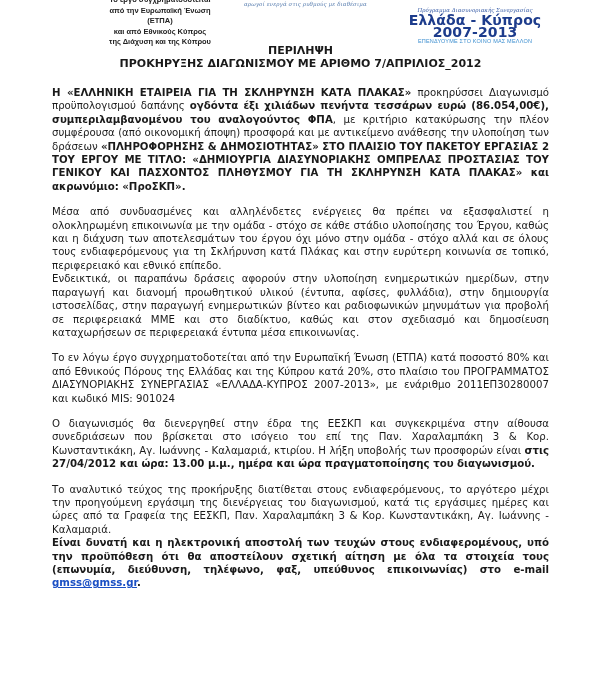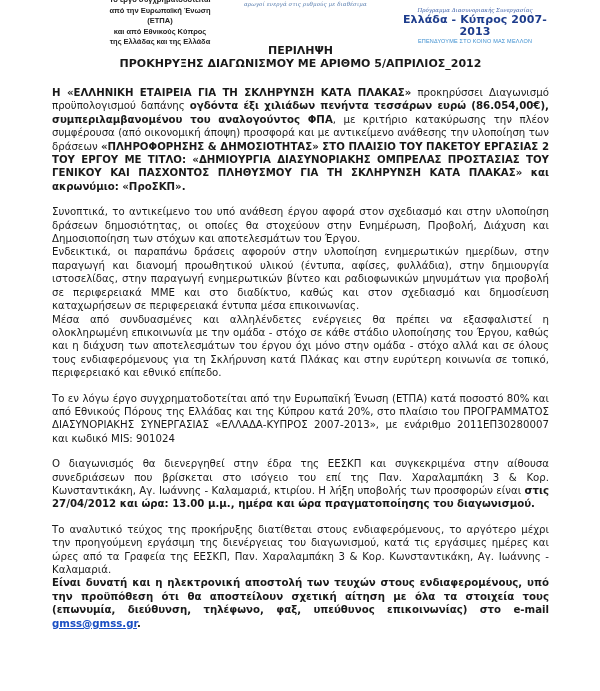--- a/index.html
+++ b/index.html
@@ -59,21 +59,21 @@
       font-family: "DejaVu Serif", serif;
       font-style: italic;
       font-size: 5.5px;
       color: #3b5fa8;
       margin-top: 7px;
       line-height: 7px;
     }
     .interreg .title {
       font-family: "DejaVu Sans", sans-serif;
       font-weight: bold;
-      font-size: 11px;
+      font-size: 14px;
       color: #1d3c8c;
       line-height: 12px;
       letter-spacing: 0.1px;
     }
     .interreg .slogan {
       font-family: "Liberation Sans", sans-serif;
       font-size: 5.5px;
       color: #3d8fd0;
       line-height: 7px;
       letter-spacing: 0.2px;
@@ -114,43 +114,42 @@
     }
   </style>
 </head>
 <body>
 
 <div class="header">
   <div class="eu-logo-text">
     <div class="line0">Το έργο συγχρηματοδοτείται</div>
     <div>από την Ευρωπαϊκή Ένωση (ΕΤΠΑ)</div>
     <div>και από Εθνικούς Κύπρος</div>
-    <div>της Ελλάδας και της Ελλάδα</div>
+    <div>της Διάχυση και της Κύπρου</div>
   </div>
   <div class="tagline">αρωγοί ενεργά στις ρυθμούς με διαθέσιμα</div>
   <div class="interreg">
     <div class="prog">Πρόγραμμα Διασυνοριακής Συνεργασίας</div>
     <div class="title">Ελλάδα - Κύπρος 2007-2013</div>
     <div class="slogan">ΕΠΕΝΔΥΟΥΜΕ ΣΤΟ ΚΟΙΝΟ ΜΑΣ ΜΕΛΛΟΝ</div>
   </div>
 </div>
 
 <div class="doc">
   <div class="title-block">
     <div>ΠΕΡΙΛΗΨΗ</div>
-    <div>ΠΡΟΚΗΡΥΞΗΣ ΔΙΑΓΩΝΙΣΜΟΥ  ΜΕ ΑΡΙΘΜΟ 5/ΑΠΡΙΛΙΟΣ_2012</div>
+    <div>ΠΡΟΚΗΡΥΞΗΣ ΔΙΑΓΩΝΙΣΜΟΥ  ΜΕ ΑΡΙΘΜΟ 7/ΑΠΡΙΛΙΟΣ_2012</div>
   </div>
 
   <p><span class="b">Η «ΕΛΛΗΝΙΚΗ ΕΤΑΙΡΕΙΑ ΓΙΑ ΤΗ ΣΚΛΗΡΥΝΣΗ ΚΑΤΑ ΠΛΑΚΑΣ»</span><span> προκηρύσσει Διαγωνισμό προϋπολογισμού δαπάνης </span><span class="b">ογδόντα έξι χιλιάδων πενήντα τεσσάρων ευρώ (86.054,00€), συμπεριλαμβανομένου του αναλογούντος ΦΠΑ</span><span>, με κριτήριο κατακύρωσης την πλέον συμφέρουσα (από οικονομική άποψη) προσφορά και με αντικείμενο ανάθεσης την υλοποίηση των δράσεων </span><span class="b">«ΠΛΗΡΟΦΟΡΗΣΗΣ &amp; ΔΗΜΟΣΙΟΤΗΤΑΣ» ΣΤΟ ΠΛΑΙΣΙΟ ΤΟΥ ΠΑΚΕΤΟΥ ΕΡΓΑΣΙΑΣ 2 ΤΟΥ ΕΡΓΟΥ ΜΕ ΤΙΤΛΟ: «ΔΗΜΙΟΥΡΓΙΑ ΔΙΑΣΥΝΟΡΙΑΚΗΣ ΟΜΠΡΕΛΑΣ ΠΡΟΣΤΑΣΙΑΣ ΤΟΥ ΓΕΝΙΚΟΥ ΚΑΙ ΠΑΣΧΟΝΤΟΣ ΠΛΗΘΥΣΜΟΥ ΓΙΑ ΤΗ ΣΚΛΗΡΥΝΣΗ ΚΑΤΑ ΠΛΑΚΑΣ» και ακρωνύμιο: «ΠροΣΚΠ».</span></p>
 
   <div class="para-gap"></div>
 
-  <p>Συνοπτικά, το αντικείμενο του υπό ανάθεση έργου αφορά στον σχεδιασμό και στην υλοποίηση δράσεων δημοσιότητας, οι οποίες θα στοχεύουν στην Ενημέρωση, Προβολή, Διάχυση και Δημοσιοποίηση των στόχων και αποτελεσμάτων του Έργου.</p>
+  <p>Μέσα από συνδυασμένες και αλληλένδετες ενέργειες θα πρέπει να εξασφαλιστεί η ολοκληρωμένη επικοινωνία με την ομάδα - στόχο σε κάθε στάδιο υλοποίησης του Έργου, καθώς και η διάχυση των αποτελεσμάτων του έργου όχι μόνο στην ομάδα - στόχο αλλά και σε όλους τους ενδιαφερόμενους για τη Σκλήρυνση κατά Πλάκας και στην ευρύτερη κοινωνία σε τοπικό, περιφερειακό και εθνικό επίπεδο.</p>
   <p>Ενδεικτικά, οι παραπάνω δράσεις αφορούν στην υλοποίηση ενημερωτικών ημερίδων, στην παραγωγή και διανομή προωθητικού υλικού (έντυπα, αφίσες, φυλλάδια), στην δημιουργία ιστοσελίδας, στην παραγωγή ενημερωτικών βίντεο και ραδιοφωνικών μηνυμάτων για προβολή σε περιφερειακά ΜΜΕ και στο διαδίκτυο, καθώς και στον σχεδιασμό και δημοσίευση καταχωρήσεων σε περιφερειακά έντυπα μέσα επικοινωνίας.</p>
-  <p>Μέσα από συνδυασμένες και αλληλένδετες ενέργειες θα πρέπει να εξασφαλιστεί η ολοκληρωμένη επικοινωνία με την ομάδα - στόχο σε κάθε στάδιο υλοποίησης του Έργου, καθώς και η διάχυση των αποτελεσμάτων του έργου όχι μόνο στην ομάδα - στόχο αλλά και σε όλους τους ενδιαφερόμενους για τη Σκλήρυνση κατά Πλάκας και στην ευρύτερη κοινωνία σε τοπικό, περιφερειακό και εθνικό επίπεδο.</p>
 
   <div class="para-gap"></div>
 
   <p>Το εν λόγω έργο συγχρηματοδοτείται από την Ευρωπαϊκή Ένωση (ΕΤΠΑ) κατά ποσοστό 80% και από Εθνικούς Πόρους της Ελλάδας και της Κύπρου κατά 20%, στο πλαίσιο του ΠΡΟΓΡΑΜΜΑΤΟΣ ΔΙΑΣΥΝΟΡΙΑΚΗΣ ΣΥΝΕΡΓΑΣΙΑΣ «ΕΛΛΑΔΑ-ΚΥΠΡΟΣ 2007-2013», με ενάριθμο 2011ΕΠ30280007 και κωδικό MIS: 901024</p>
 
   <div class="para-gap"></div>
 
   <p><span>Ο διαγωνισμός θα διενεργηθεί στην έδρα της ΕΕΣΚΠ και συγκεκριμένα στην αίθουσα συνεδριάσεων που βρίσκεται στο ισόγειο του επί της Παν. Χαραλαμπάκη 3 &amp; Κορ. Κωνσταντικάκη, Αγ. Ιωάννης - Καλαμαριά, κτιρίου. Η λήξη υποβολής των προσφορών είναι </span><span class="b">στις 27/04/2012 και ώρα: 13.00 μ.μ., ημέρα και ώρα πραγματοποίησης του διαγωνισμού.</span></p>
 
   <div class="para-gap"></div>

